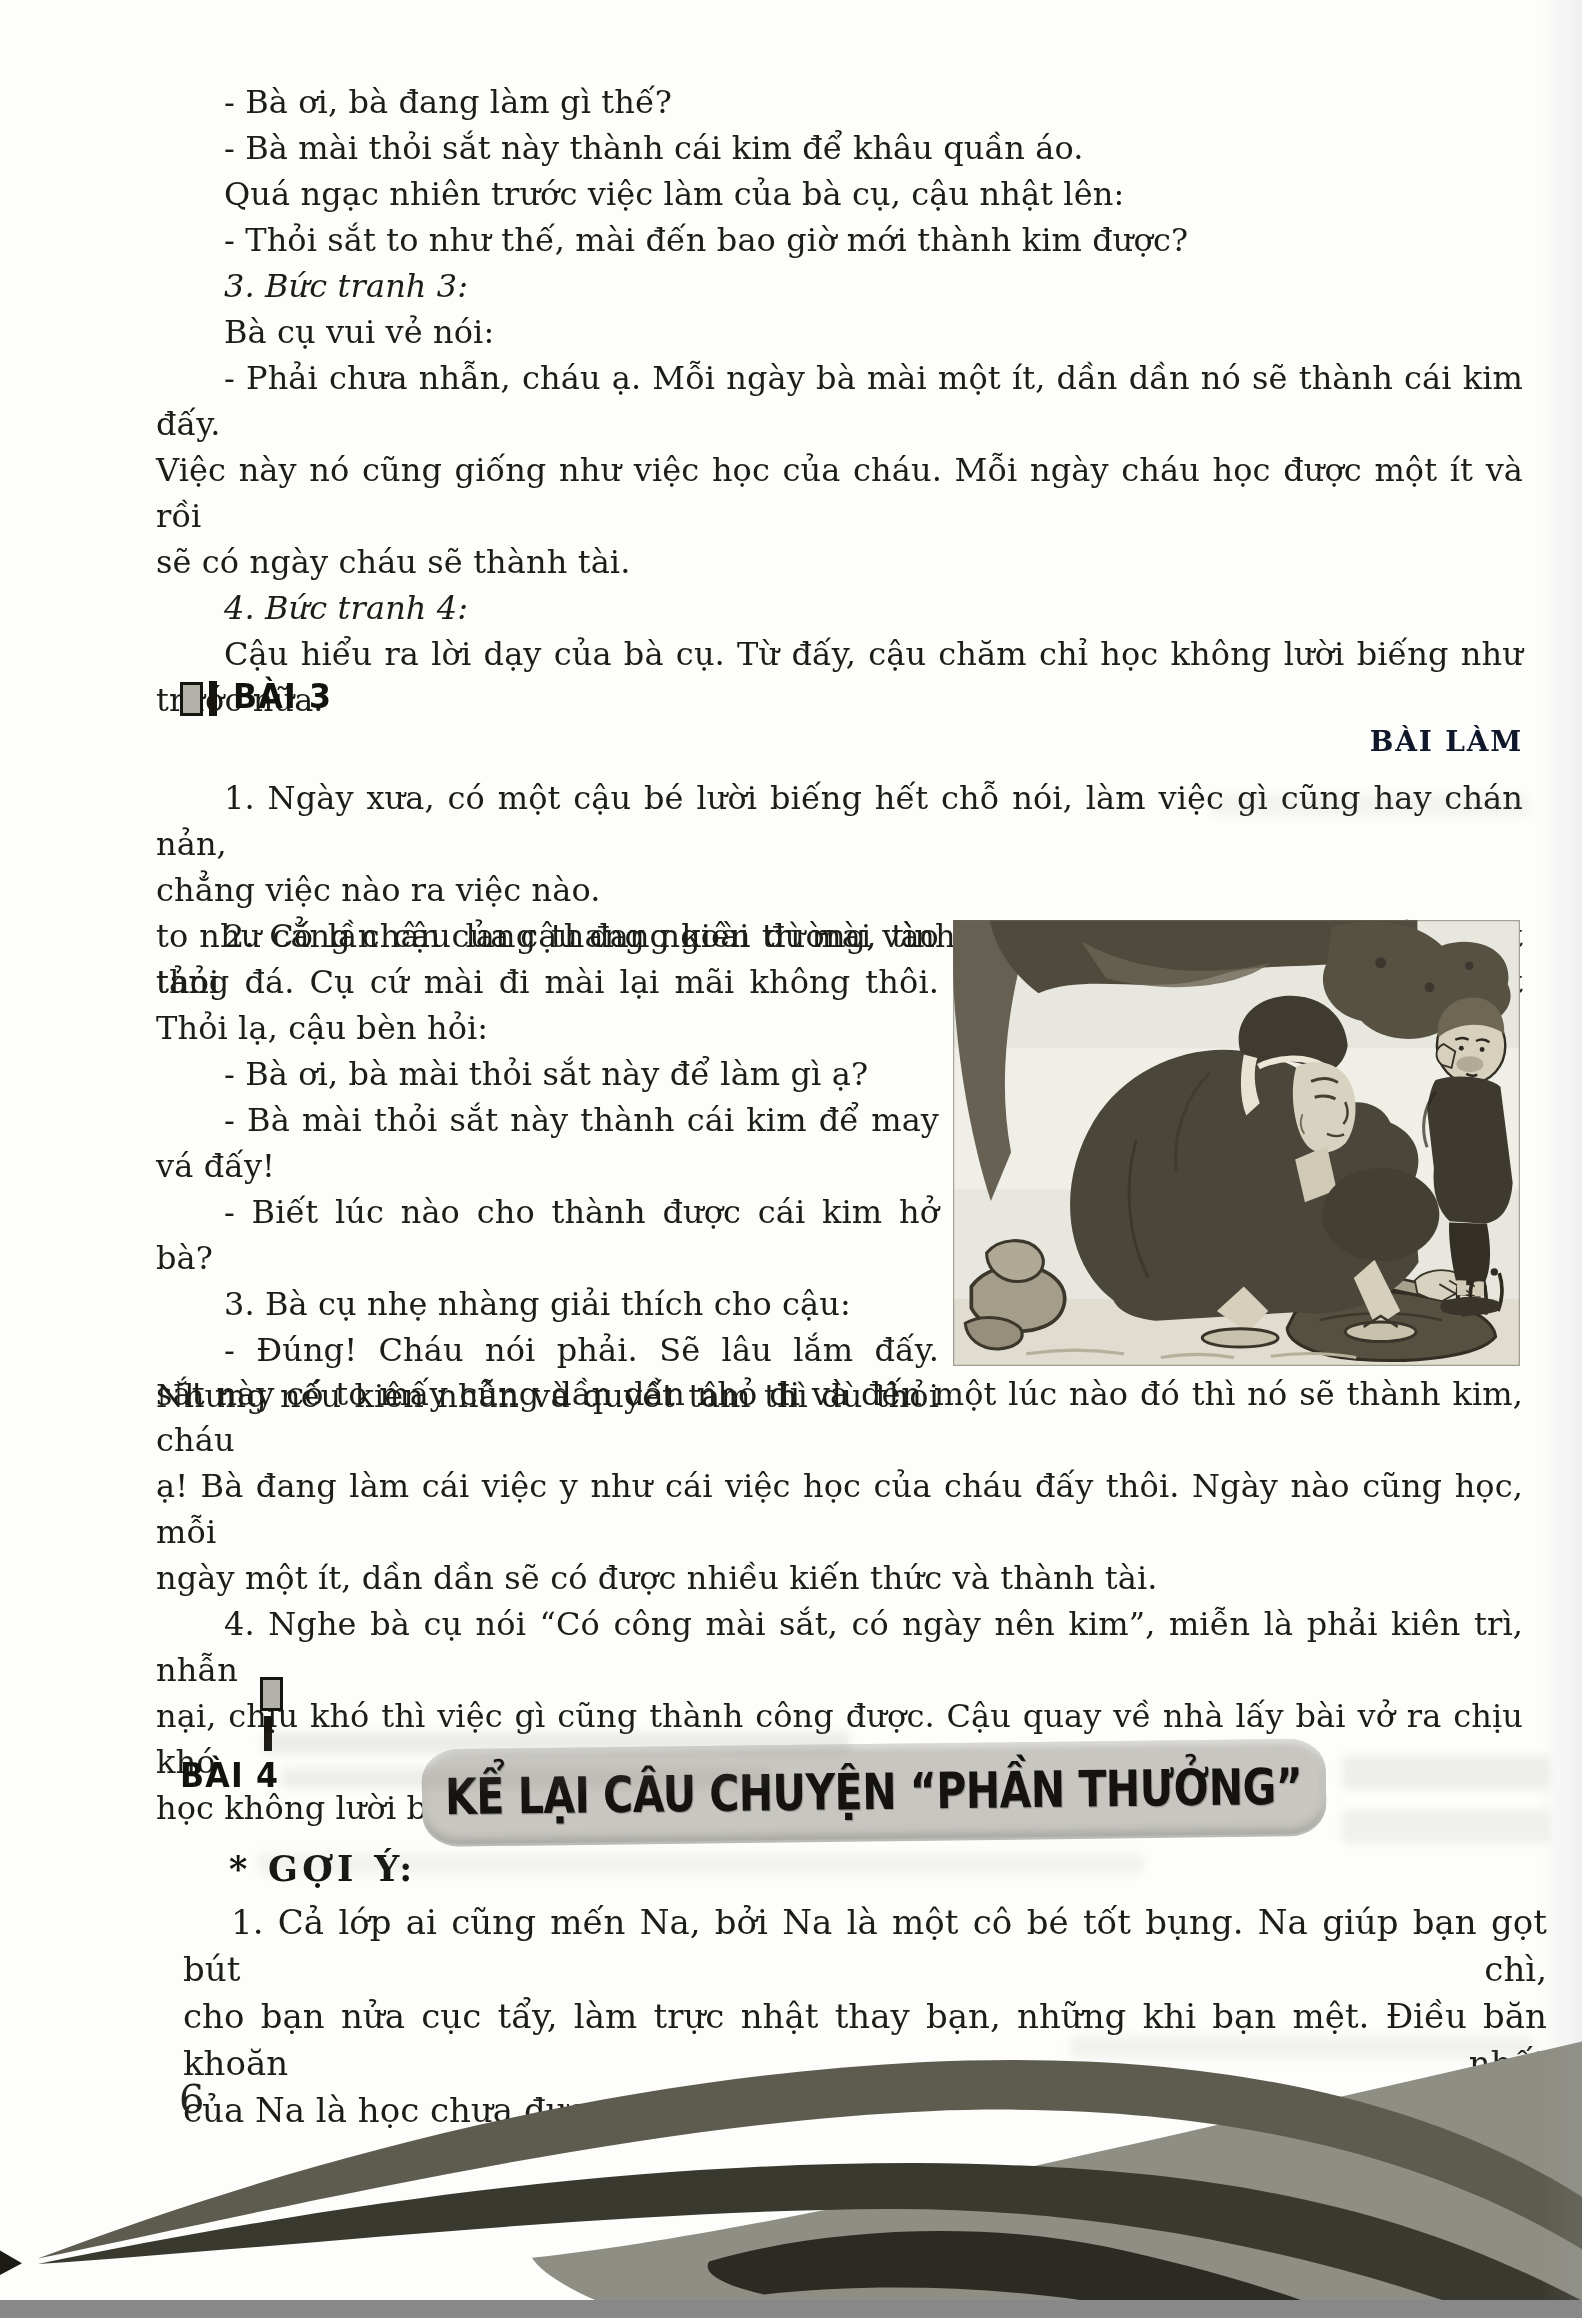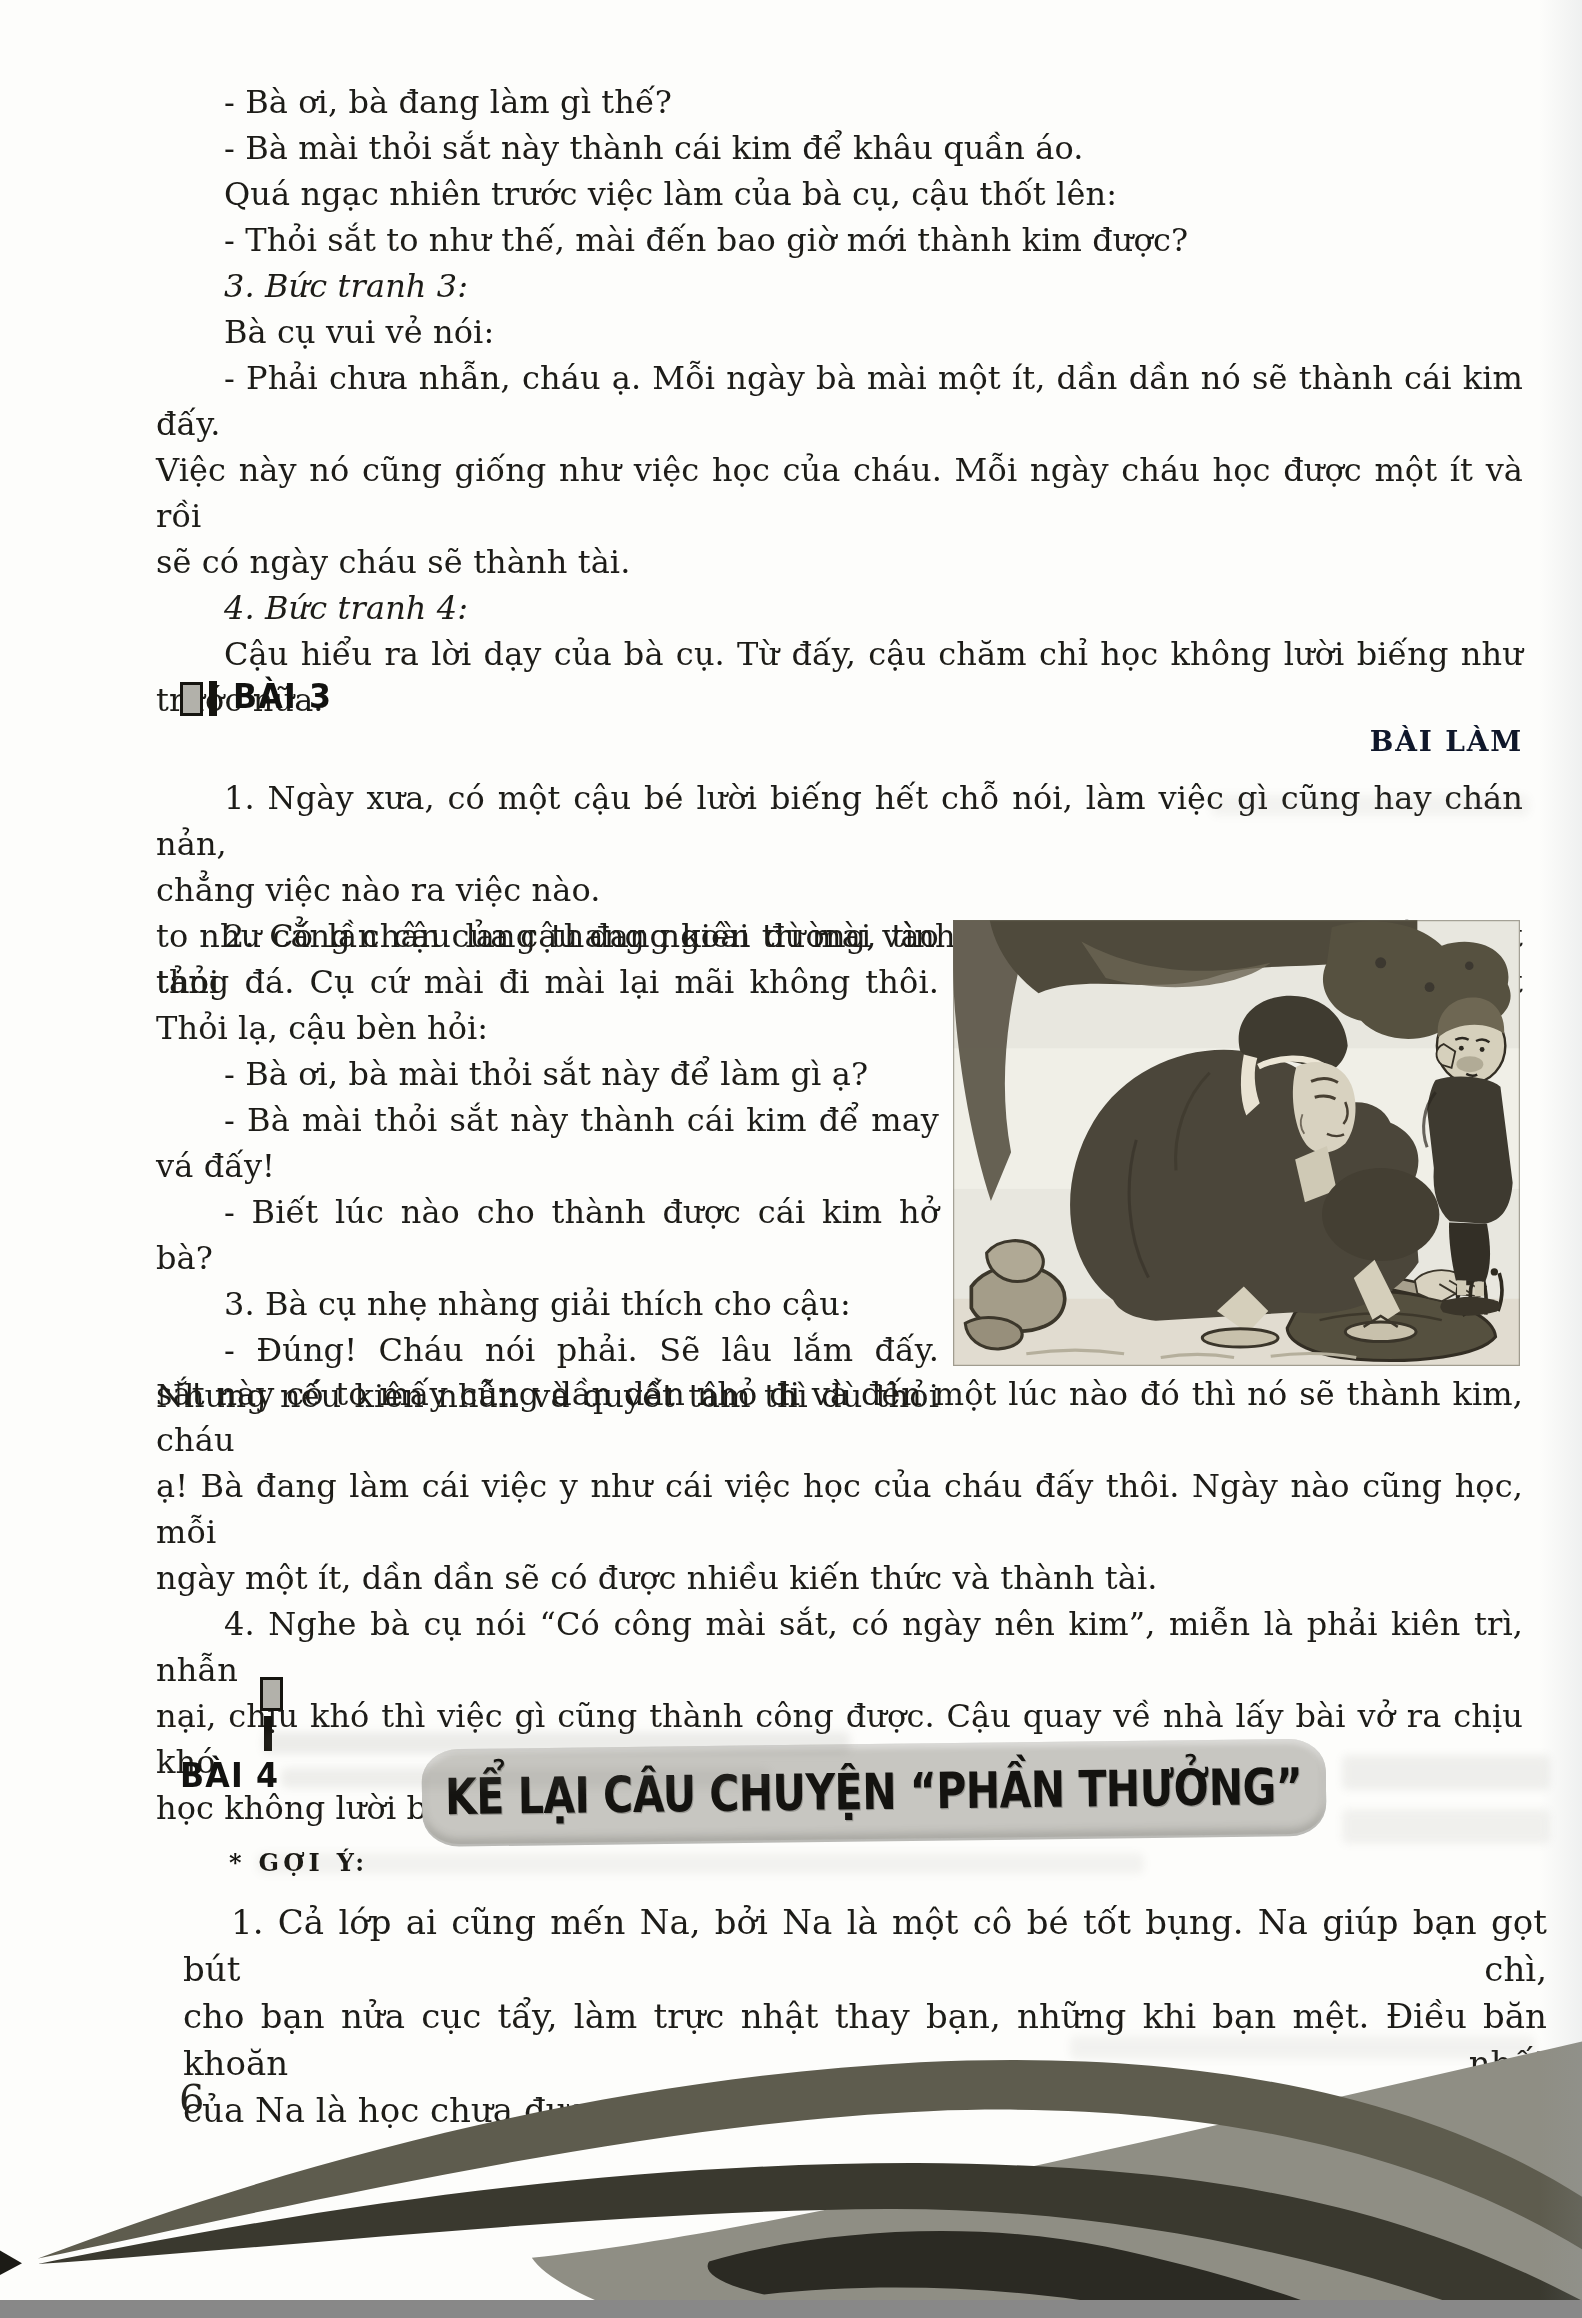--- a/index.html
+++ b/index.html
@@ -52,42 +52,42 @@
     box-shadow:0 2.4px 0 rgba(60,60,55,.35), inset 0 -4.9px 8.6px rgba(70,70,64,.25), inset 0 3.7px 6.1px rgba(255,255,255,.5);
     display:flex;align-items:center;justify-content:center;
   }
   #banner .banner-text{
     font-family:"DejaVu Sans", sans-serif;font-weight:bold;font-size:50px;color:#141310;
     white-space:nowrap;transform:scaleX(.82);letter-spacing:-0.6px;
     text-shadow:1.2px 1.2px 0 rgba(20,20,16,.25);
   }
   #goiy-label{
     position:absolute;left:229px;top:1848px;
-    font-weight:bold;font-size:24px;letter-spacing:4.3px;color:#14130f;
+    font-weight:bold;font-size:35px;letter-spacing:4.3px;color:#14130f;
   }
   #page-number{
     position:absolute;left:179px;top:2076px;font-size:40px;color:#23221d;
   }
   .ghost{
     position:absolute;background:#76756d;border-radius:6.1px;
     filter:blur(4.3px);pointer-events:none;
   }
   #illustration{position:absolute;left:953px;top:920px;width:567px;height:446px;}
   #swoosh{position:absolute;left:0;top:2006px;width:1582px;height:313px;}
   svg{display:block;}
 </style>
 </head>
 <body>
 
 <div id="page">
 
   <div class="block" id="story-top" style="left:156px;top:79px;width:1367px;">
       <div class="tline ind">- Bà ơi, bà đang làm gì thế?</div>
       <div class="tline ind">- Bà mài thỏi sắt này thành cái kim để khâu quần áo.</div>
-      <div class="tline ind">Quá ngạc nhiên trước việc làm của bà cụ, cậu thốt lên:</div>
+      <div class="tline ind">Quá ngạc nhiên trước việc làm của bà cụ, cậu nhật lên:</div>
       <div class="tline ind">- Thỏi sắt to như thế, mài đến bao giờ mới thành kim được?</div>
       <div class="tline ind it">3. Bức tranh 3:</div>
       <div class="tline ind">Bà cụ vui vẻ nói:</div>
       <div class="tline ind j">- Phải chưa nhẫn, cháu ạ. Mỗi ngày bà mài một ít, dần dần nó sẽ thành cái kim đấy.</div>
       <div class="tline j">Việc này nó cũng giống như việc học của cháu. Mỗi ngày cháu học được một ít và rồi</div>
       <div class="tline">sẽ có ngày cháu sẽ thành tài.</div>
       <div class="tline ind it">4. Bức tranh 4:</div>
       <div class="tline ind j">Cậu hiểu ra lời dạy của bà cụ. Từ đấy, cậu chăm chỉ học không lười biếng như</div>
       <div class="tline">trước nữa.</div>
     </div>

